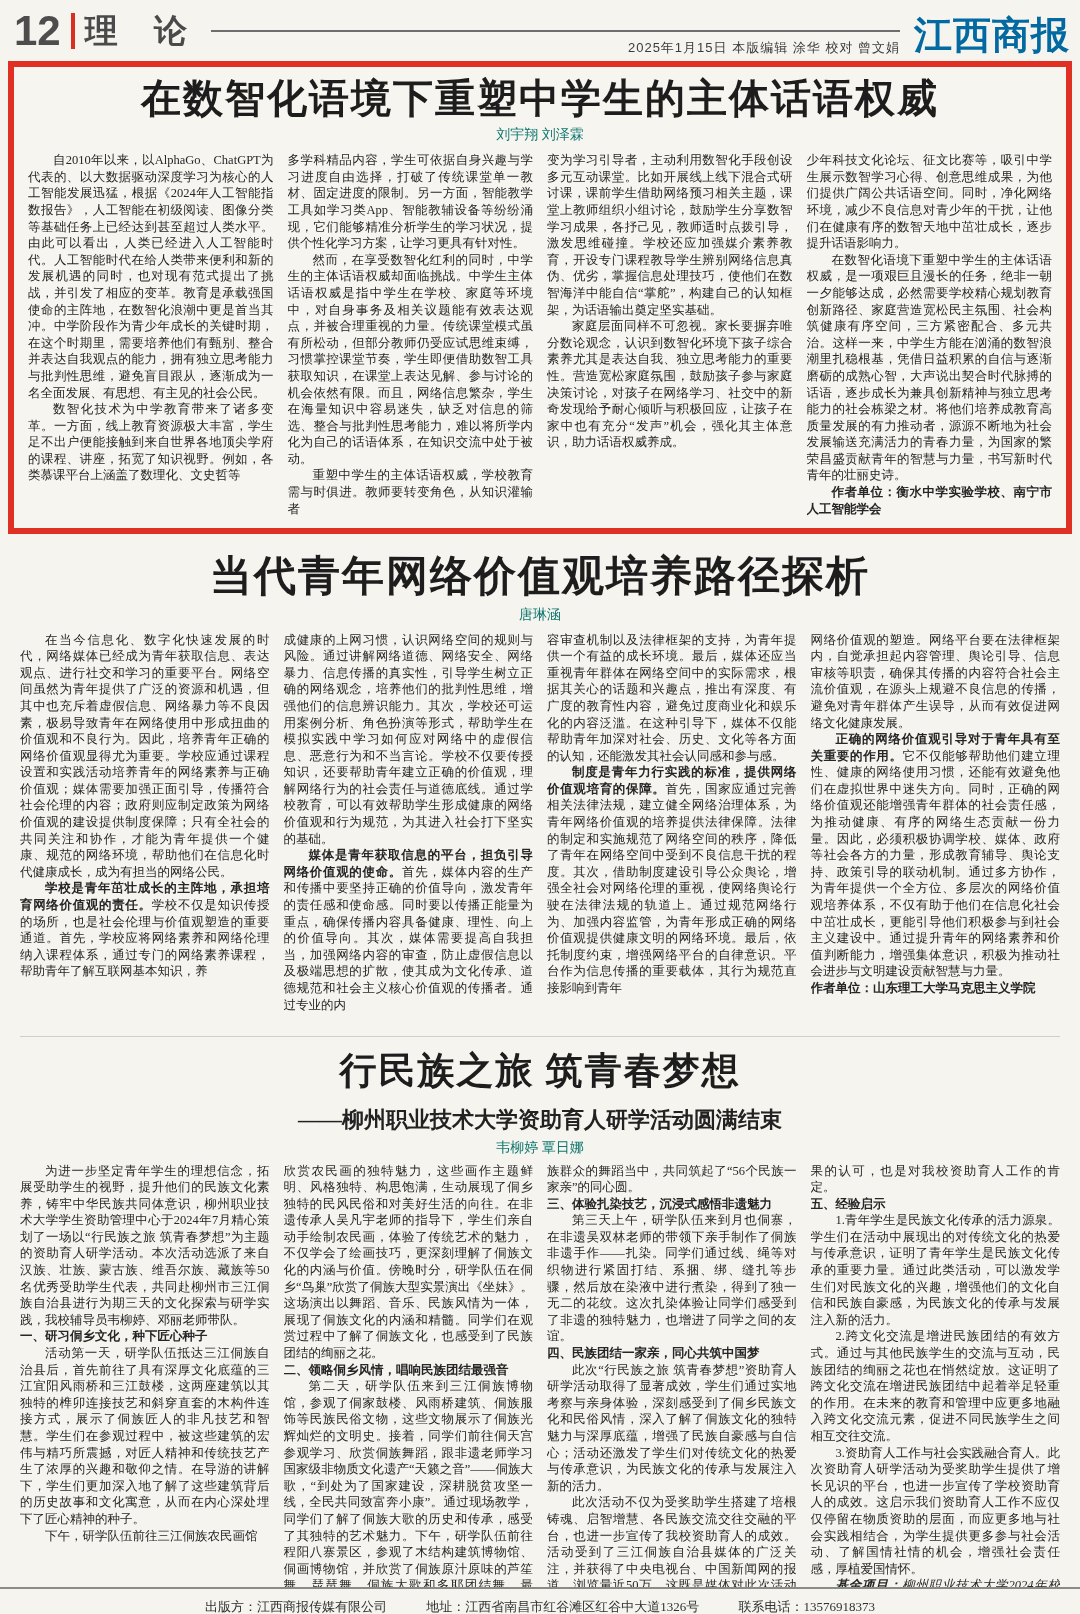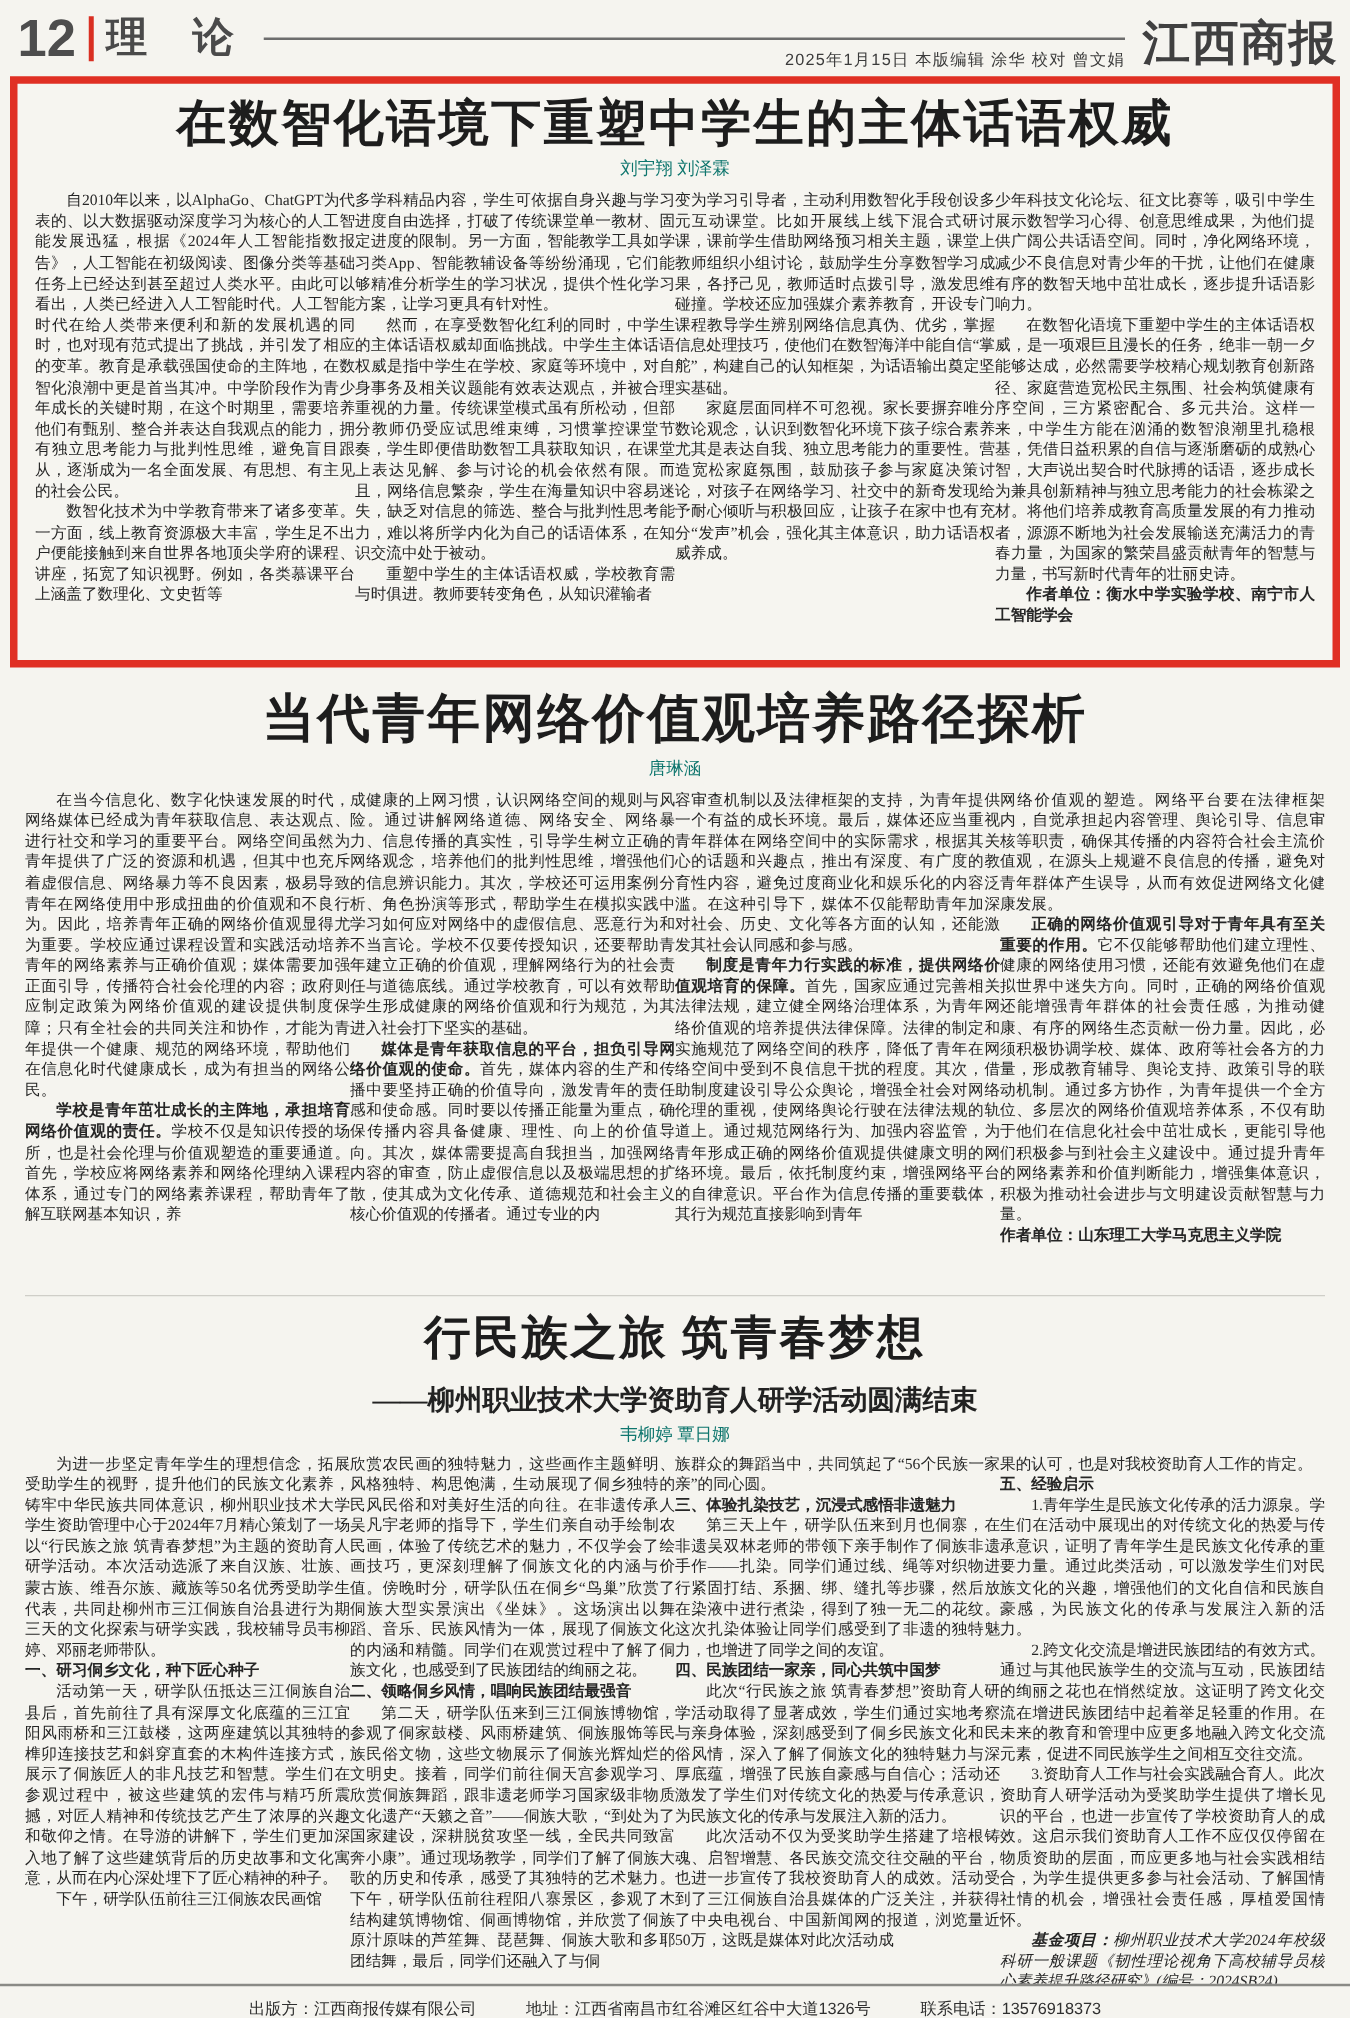--- a/index.html
+++ b/index.html
@@ -21,21 +21,21 @@
   .hdr-mid{flex:1;display:flex;flex-direction:column;margin:20px 14px 0 10px;}
   .hdr-rule{height:2px;background:#6d6d6d;width:100%;}
   .dateline{font-size:13px;color:#3b3b3b;text-align:right;margin-top:7px;font-family:"Liberation Sans",sans-serif;letter-spacing:1px;}
   .masthead{font-size:38px;font-weight:900;line-height:1;margin-top:6px;letter-spacing:1px;font-family:"Liberation Sans",sans-serif;text-shadow:0 0 1px rgba(255,255,255,.8);}
 
   
   .art{box-sizing:border-box;}
   .art-title{text-align:center;font-weight:900;color:#1d1d1d;line-height:1.08;letter-spacing:2px;}
   .art-sub{text-align:center;font-weight:700;color:#222;}
   .byline{text-align:center;font-size:14px;color:#0f766e;}
-  .cols{display:flex;}
+  .cols{display:flex;gap:14px;}
   .col{flex:1;overflow:hidden;font-size:12.5px;line-height:16.6px;text-align:justify;color:#262626;}
   .col p{margin:0;text-align:justify;}
   .in{text-indent:2em;}
   .sub{font-weight:700;text-indent:0;text-align:center;}
   .au{font-weight:700;text-indent:2em;}
   .au-r{font-weight:700;text-align:right;padding-right:4px;}
   .fund .lead{font-weight:700;}
   .fund{font-style:italic;text-indent:2em;}
   .lead{font-weight:700;}
 
@@ -52,39 +52,39 @@
   .art2 .cols{height:392px;}
 
   
   .art3{margin:12px 20px 0 20px;border-top:1px solid #cfcec8;padding-top:12px;}
   .art3 .art-title{font-size:37px;margin:2px 0 4px 0;}
   .art3 .art-sub{font-size:22px;margin:14px 0 4px 0;}
   .art3 .byline{margin-bottom:6px;}
   .art3 .cols{height:424px;}
 
   
-  .ftr{margin-top:auto;border-top:2px solid #8a8a86;padding:9px 0 0 0;text-align:center;font-size:13px;color:#2f2f2f;font-family:Liberation Sans, sans-serif;}
+  .ftr{margin-top:auto;border-top:2px solid #8a8a86;padding:9px 0 0 0;text-align:center;font-size:13px;color:#2f2f2f;font-family:Liberation Serif, serif;}
   .ftr span{margin:0 18px;}
 </style>
 </head>
 <body>
 
 <div class="page">
 
   <div class="hdr">
     <div class="hdr-left">
       <span class="pageno">12</span>
       <span class="vbar"></span>
       <span class="section">理 论</span>
     </div>
     <div class="hdr-mid">
       <div class="hdr-rule"></div>
       <div class="dateline">2025年1月15日 本版编辑 涂华  校对 曾文娟</div>
     </div>
-    <div class="masthead" id="masthead" style="color: #404040;">江西商报</div>
+    <div class="masthead" id="masthead" style="color: #0369a1;">江西商报</div>
   </div>
 
   <div class="art art1" id="art1box" style="border-color: rgb(224, 48, 36);">
     <div class="art-title">在数智化语境下重塑中学生的主体话语权威</div>
     <div class="byline">刘宇翔 刘泽霖</div>
     <div class="cols">
         <div class="col">
           <p class="in">自2010年以来，以AlphaGo、ChatGPT为代表的、以大数据驱动深度学习为核心的人工智能发展迅猛，根据《2024年人工智能指数报告》，人工智能在初级阅读、图像分类等基础任务上已经达到甚至超过人类水平。由此可以看出，人类已经进入人工智能时代。人工智能时代在给人类带来便利和新的发展机遇的同时，也对现有范式提出了挑战，并引发了相应的变革。教育是承载强国使命的主阵地，在数智化浪潮中更是首当其冲。中学阶段作为青少年成长的关键时期，在这个时期里，需要培养他们有甄别、整合并表达自我观点的能力，拥有独立思考能力与批判性思维，避免盲目跟从，逐渐成为一名全面发展、有思想、有主见的社会公民。</p>
           <p class="in">数智化技术为中学教育带来了诸多变革。一方面，线上教育资源极大丰富，学生足不出户便能接触到来自世界各地顶尖学府的课程、讲座，拓宽了知识视野。例如，各类慕课平台上涵盖了数理化、文史哲等</p>
         </div>

